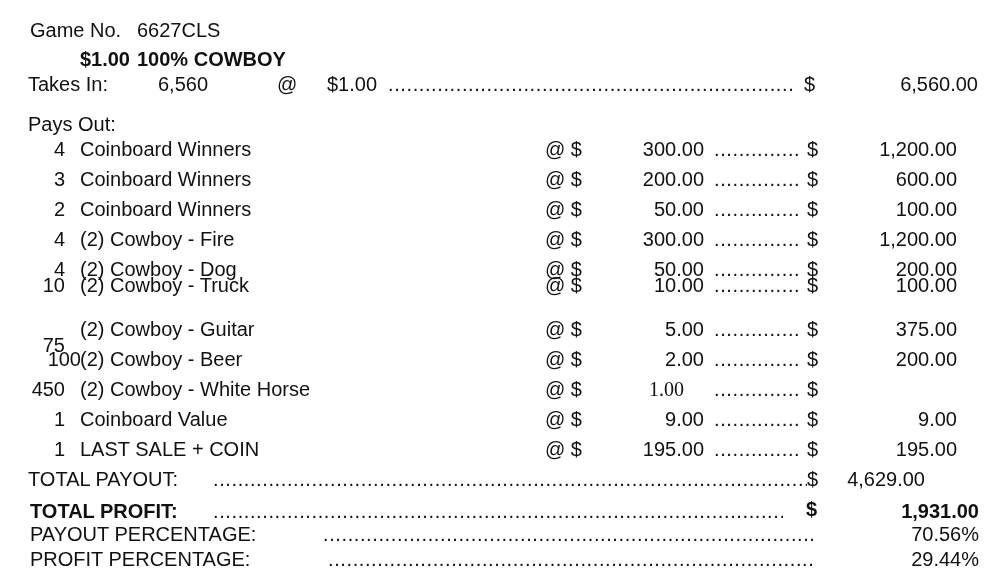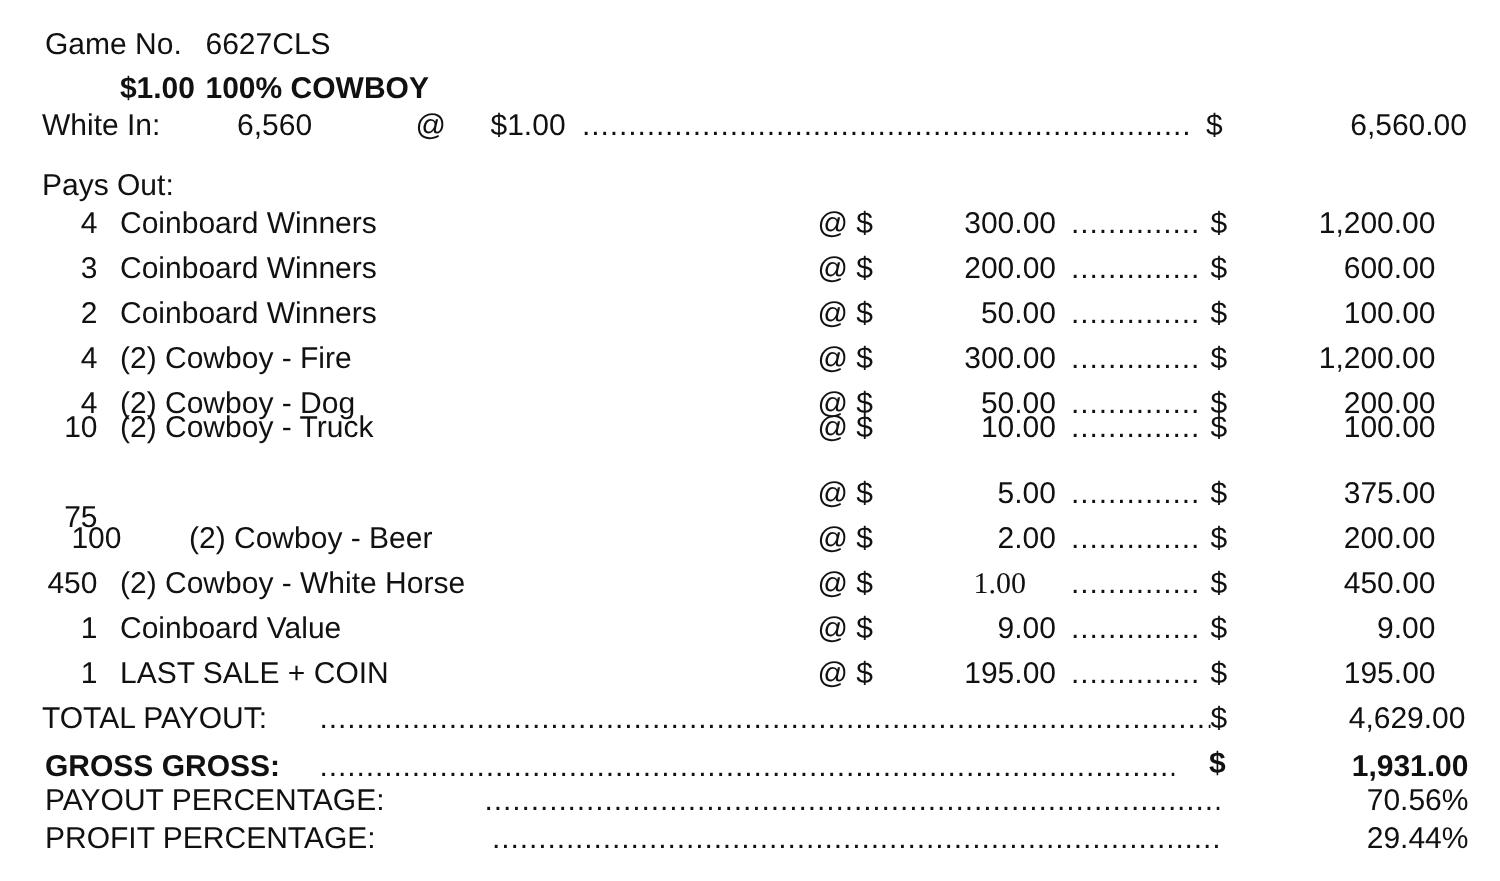--- a/index.html
+++ b/index.html
@@ -17,21 +17,21 @@
     .row { position: absolute; left: 0; width: 1000px; height: 24px; }
   </style>
 </head>
 <body>
 
 <div class="abs" style="left:30px; top:18px;">Game No.</div>
 <div class="abs" style="left:137px; top:18px;">6627CLS</div>
 <div class="abs bold right" style="left:60px; width:70px; top:47px;">$1.00</div>
 <div class="abs bold" style="left:137px; top:47px;">100% COWBOY</div>
 
-<div class="abs" style="left:28px; top:72px;">White In:</div>
+<div class="abs" style="left:28px; top:72px;">Takes In:</div>
 <div class="abs" style="left:158px; top:72px;">6,560</div>
 <div class="abs" style="left:277px; top:72px;">@</div>
 <div class="abs" style="left:327px; top:72px;">$1.00</div>
 <div class="dots" style="left:388px; width:408px; top:72px;">.....................................................................................................................................................</div>
 <div class="abs" style="left:804px; top:72px;">$</div>
 <div class="abs right" style="left:860px; width:118px; top:72px;">6,560.00</div>
 
 <div class="abs" style="left:28px; top:112px;">Pays Out:</div>
 
 <div id="payout-rows">
@@ -84,43 +84,43 @@
       <div class="abs right" style="left:20px; width:45px; top:0;">10</div>
       <div class="abs" style="left:80px; top:0;">(2) Cowboy - Truck</div>
       <div class="abs" style="left:545px; top:0;">@ $</div>
       <div class="abs right" style="left:600px; width:104px; top:0;">10.00</div>
       <div class="dots" style="left:714px; width:86px; top:0;">.....................................................................................................................................................</div>
       <div class="abs" style="left:807px; top:0;">$</div>
       <div class="abs right" style="left:840px; width:117px; top:0;">100.00</div>
     </div>
     <div class="row" style="top: 317px;">
       <div class="abs right" style="left:20px; width:45px; top:16px;">75</div>
+      <div class="abs" style="left:80px; top:0;">(2) Cowboy - Guitar</div>
       <div class="abs" style="left:545px; top:0;">@ $</div>
       <div class="abs right" style="left:600px; width:104px; top:0;">5.00</div>
       <div class="dots" style="left:714px; width:86px; top:0;">.....................................................................................................................................................</div>
       <div class="abs" style="left:807px; top:0;">$</div>
       <div class="abs right" style="left:840px; width:117px; top:0;">375.00</div>
     </div>
     <div class="row" style="top: 347px;">
       <div class="abs right" style="left:36px; width:45px; top:0;">100</div>
-      <div class="abs" style="left:80px; top:0;margin-left:46px;">(2) Cowboy - Beer</div>
+      <div class="abs" style="left:80px; top:0;">(2) Cowboy - Beer</div>
       <div class="abs" style="left:545px; top:0;">@ $</div>
       <div class="abs right" style="left:600px; width:104px; top:0;">2.00</div>
       <div class="dots" style="left:714px; width:86px; top:0;">.....................................................................................................................................................</div>
       <div class="abs" style="left:807px; top:0;">$</div>
       <div class="abs right" style="left:840px; width:117px; top:0;">200.00</div>
     </div>
     <div class="row" style="top: 377px; padding-left: 20px;">
       <div class="abs right" style="left:20px; width:45px; top:0;">450</div>
       <div class="abs" style="left:80px; top:0;">(2) Cowboy - White Horse</div>
       <div class="abs" style="left:545px; top:0;">@ $</div>
       <div class="abs right" style="left:580px; width:104px; top:0;font-family:Liberation Serif, serif;">1.00</div>
       <div class="dots" style="left:714px; width:86px; top:0;">.....................................................................................................................................................</div>
       <div class="abs" style="left:807px; top:0;">$</div>
-      <div class="abs right" style="left:840px; width:117px; top:0;">450.00</div>
     </div>
     <div class="row" style="top: 407px;">
       <div class="abs right" style="left:20px; width:45px; top:0;">1</div>
       <div class="abs" style="left:80px; top:0;">Coinboard Value</div>
       <div class="abs" style="left:545px; top:0;">@ $</div>
       <div class="abs right" style="left:600px; width:104px; top:0;">9.00</div>
       <div class="dots" style="left:714px; width:86px; top:0;">.....................................................................................................................................................</div>
       <div class="abs" style="left:807px; top:0;">$</div>
       <div class="abs right" style="left:840px; width:117px; top:0;">9.00</div>
     </div>
@@ -131,23 +131,23 @@
       <div class="abs right" style="left:600px; width:104px; top:0;">195.00</div>
       <div class="dots" style="left:714px; width:86px; top:0;">.....................................................................................................................................................</div>
       <div class="abs" style="left:807px; top:0;">$</div>
       <div class="abs right" style="left:840px; width:117px; top:0;">195.00</div>
     </div>
   </div>
 
 <div class="abs" style="left:28px; top:467px;">TOTAL PAYOUT:</div>
 <div class="dots" style="left:213px; width:594px; top:467px;">.....................................................................................................................................................</div>
 <div class="abs" style="left:807px; top:467px;">$</div>
-<div class="abs right" style="left:860px; width:117px; top:467px;">4,629.00</div>
+<div class="abs right" style="left:808px; width:117px; top:467px;">4,629.00</div>
 
-<div class="abs bold" style="left:30px; top:499px;">GROSS GROSS:</div>
+<div class="abs bold" style="left:30px; top:499px;">TOTAL PROFIT:</div>
 <div class="dots" style="left:213px; width:570px; top:499px;">.....................................................................................................................................................</div>
 <div class="abs bold" style="left:806px; top:497px;">$</div>
 <div class="abs bold right" style="left:840px; width:139px; top:499px;">1,931.00</div>
 
 <div class="abs" style="left:30px; top:522px;">PAYOUT PERCENTAGE:</div>
 <div class="dots" style="left:323px; width:490px; top:522px;">.....................................................................................................................................................</div>
 <div class="abs right" style="left:860px; width:119px; top:522px;">70.56%</div>
 
 <div class="abs" style="left:30px; top:547px;">PROFIT PERCENTAGE:</div>
 <div class="dots" style="left:328px; width:485px; top:547px;">.....................................................................................................................................................</div>

